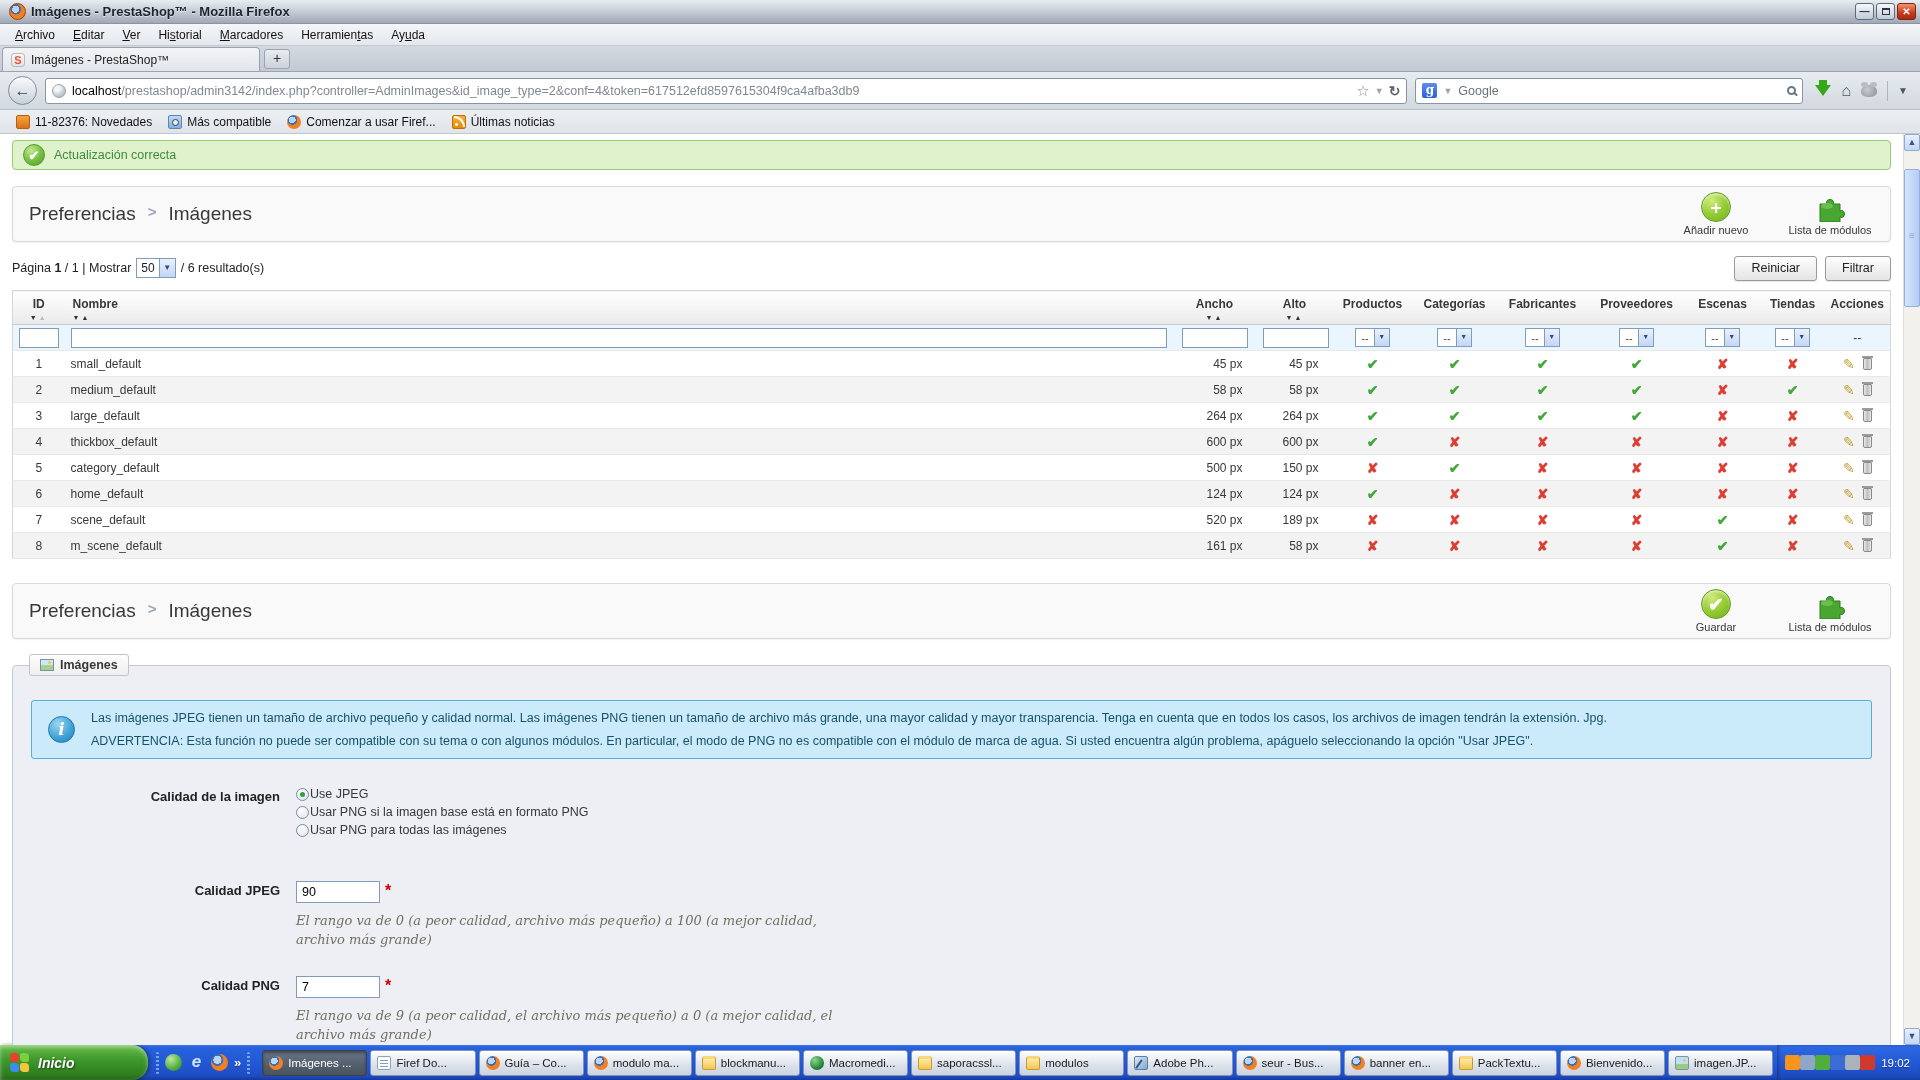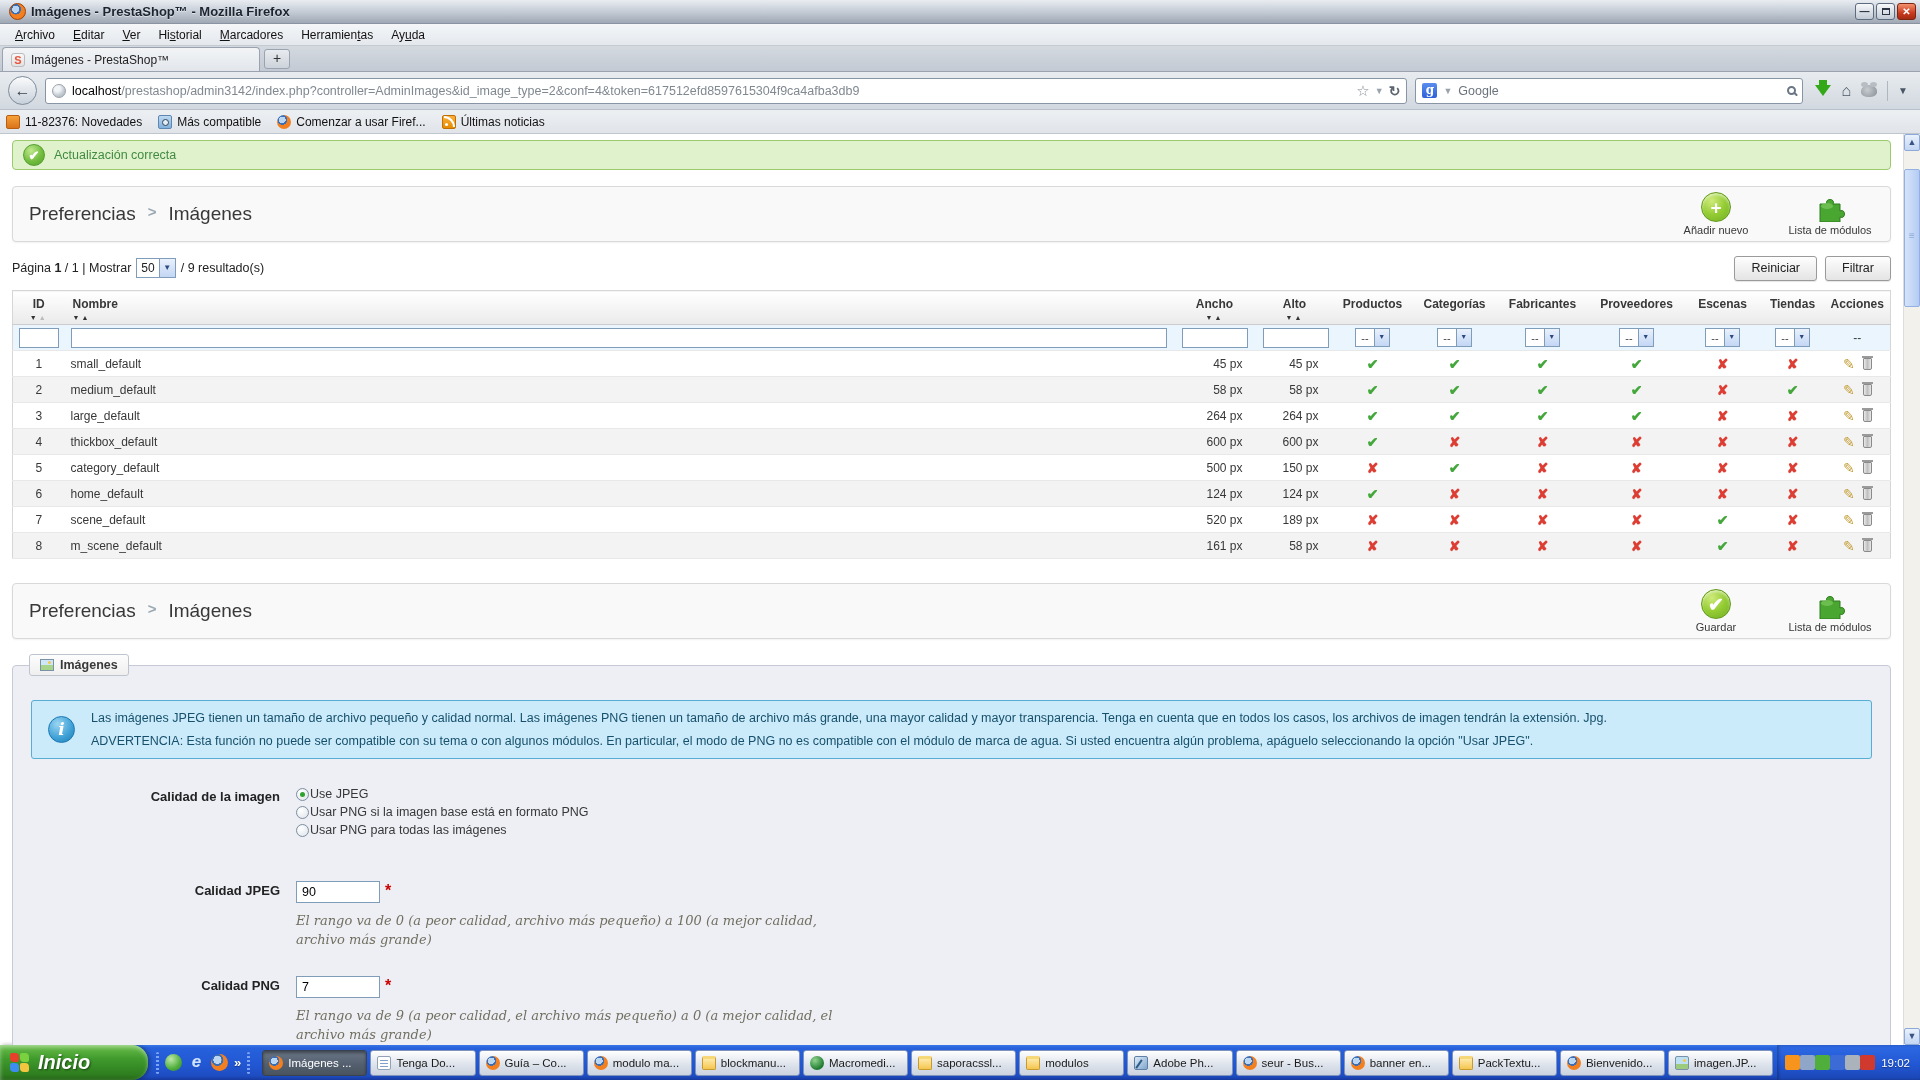--- a/index.html
+++ b/index.html
@@ -65,21 +65,21 @@
   .dl-arrow:before{content:'';position:absolute;left:-4px;top:-16px;width:8px;height:6px;background:#35A818;}
   .home{font-size:16px;color:#4A5663;}
   .fly{width:16px;height:12px;border-radius:50% 50% 40% 40%;background:radial-gradient(circle at 40% 40%,#C8CCD1,#878E96);
     position:relative;}
   .fly:before,.fly:after{content:'';position:absolute;width:7px;height:5px;border-radius:50%;background:#B8BdC4;top:-3px;}
   .fly:before{left:0;}.fly:after{right:0;}
   .sep-v{width:1px;height:20px;background:#AEB6BF;}
   .chev{font-size:10px;color:#4A5663;}
 
   .bookmarksbar{height:24px;background:linear-gradient(#EDF0F3,#E0E4E9);display:flex;align-items:center;
-    padding-left:6px;gap:16px;border-bottom:1px solid #BFC6CE;font-size:12px;color:#111;}
+    padding-left:16px;gap:16px;border-bottom:1px solid #BFC6CE;font-size:12px;color:#111;}
   .bm{display:flex;align-items:center;gap:5px;}
   .bm-ico{width:14px;height:14px;border-radius:2px;flex:0 0 auto;}
   .ico-site{background:linear-gradient(#F7A23B,#D9731A);border:1px solid #B85E10;}
   .ico-folder-search{background:linear-gradient(#BFD9F2,#7FB0DC);border:1px solid #5E86AE;position:relative;}
   .ico-folder-search:after{content:'';position:absolute;width:5px;height:5px;border:1.5px solid #345;
     border-radius:50%;left:3px;top:3px;background:rgba(255,255,255,.7);}
   .ico-firefox{border-radius:50%;background:radial-gradient(circle at 38% 35%,#BBD6F0 0 26%,#3B6EB5 27% 38%,#F38020 40% 75%,#C94E00);}
   .ico-rss{background:linear-gradient(#FBB03B,#E68A00);border:1px solid #C06F00;position:relative;overflow:hidden;}
   .ico-rss:before{content:'';position:absolute;left:2px;bottom:2px;width:3px;height:3px;border-radius:50%;background:#fff;}
   .ico-rss:after{content:'';position:absolute;left:1px;bottom:1px;width:9px;height:9px;
@@ -181,21 +181,21 @@
   .hint{margin-top:9px;width:545px;font-family:"DejaVu Serif",serif;font-style:italic;font-size:13px;
     color:#716F60;line-height:1.45;}
 
   
   .taskbar{height:35px;background:linear-gradient(#3A77E8,#2761DC 8%,#2257D4 55%,#1E4DC2 88%,#16399E);
     display:flex;align-items:center;flex:0 0 auto;}
   .start-btn{height:35px;width:148px;border-radius:0 16px 16px 0;flex:0 0 auto;
     background:linear-gradient(#6CBF4C,#3F9A2C 40%,#2E7D1F 85%,#256818);
     box-shadow:inset 0 2px 4px rgba(255,255,255,.45),2px 0 4px rgba(0,0,0,.35);
     display:flex;align-items:center;gap:8px;padding-left:10px;
-    color:#fff;font-size:20px;font-weight:bold;font-style:italic;text-shadow:1px 1px 2px rgba(0,0,0,.5);}
+    color:#fff;font-size:14px;font-weight:bold;font-style:italic;text-shadow:1px 1px 2px rgba(0,0,0,.5);}
   .flag{width:20px;height:20px;display:grid;grid-template-columns:9px 9px;grid-template-rows:9px 9px;gap:1px;}
   .flag i{border-radius:2px 4px 2px 4px;}
   .flag i:nth-child(1){background:#E8402A;}
   .flag i:nth-child(2){background:#7AD13F;}
   .flag i:nth-child(3){background:#3D8CF0;}
   .flag i:nth-child(4){background:#F4C63F;}
   .quicklaunch{display:flex;align-items:center;gap:6px;padding:0 8px;flex:0 0 auto;}
   .grip{width:3px;height:22px;background:repeating-linear-gradient(#7FA4F2 0 2px,transparent 2px 4px);border-radius:2px;}
   .ql-ico{width:17px;height:17px;border-radius:50%;}
   .ico-msn{background:radial-gradient(circle at 35% 30%,#BFE8A8,#4FAE3C 60%,#2F7D2A);}
@@ -328,21 +328,21 @@
         </div>
       </div>
     </div>
 
     <div class="list-controls">
       <span>Página</span>&nbsp;<b>1</b>&nbsp;<span>/ 1</span>&nbsp;<span>| Mostrar</span>
       <span class="xp-select">
         <span class="val">50</span>
         <span class="btn">▼</span>
       </span>
-      <span>/ 9 resultado(s)</span>
+      <span>/ 6 resultado(s)</span>
       <span class="list-buttons">
         <button class="xp-btn">Reiniciar</button>
         <button class="xp-btn">Filtrar</button>
       </span>
     </div>
 
     <table class="grid">
       <colgroup>
         <col style="width:52px">
           <col>
@@ -669,21 +669,21 @@
     <span class="ql-chev">»</span>
     <span class="grip"></span>
   </div>
   <div class="tasks">
       <div class="task active">
         <span class="t-ico t-firefox"></span>
         <span>Imágenes ...</span>
       </div>
       <div class="task">
         <span class="t-ico t-document"></span>
-        <span>Tenga Do...</span>
+        <span>Firef Do...</span>
       </div>
       <div class="task">
         <span class="t-ico t-firefox"></span>
         <span>Guía – Co...</span>
       </div>
       <div class="task">
         <span class="t-ico t-firefox"></span>
         <span>modulo ma...</span>
       </div>
       <div class="task">

